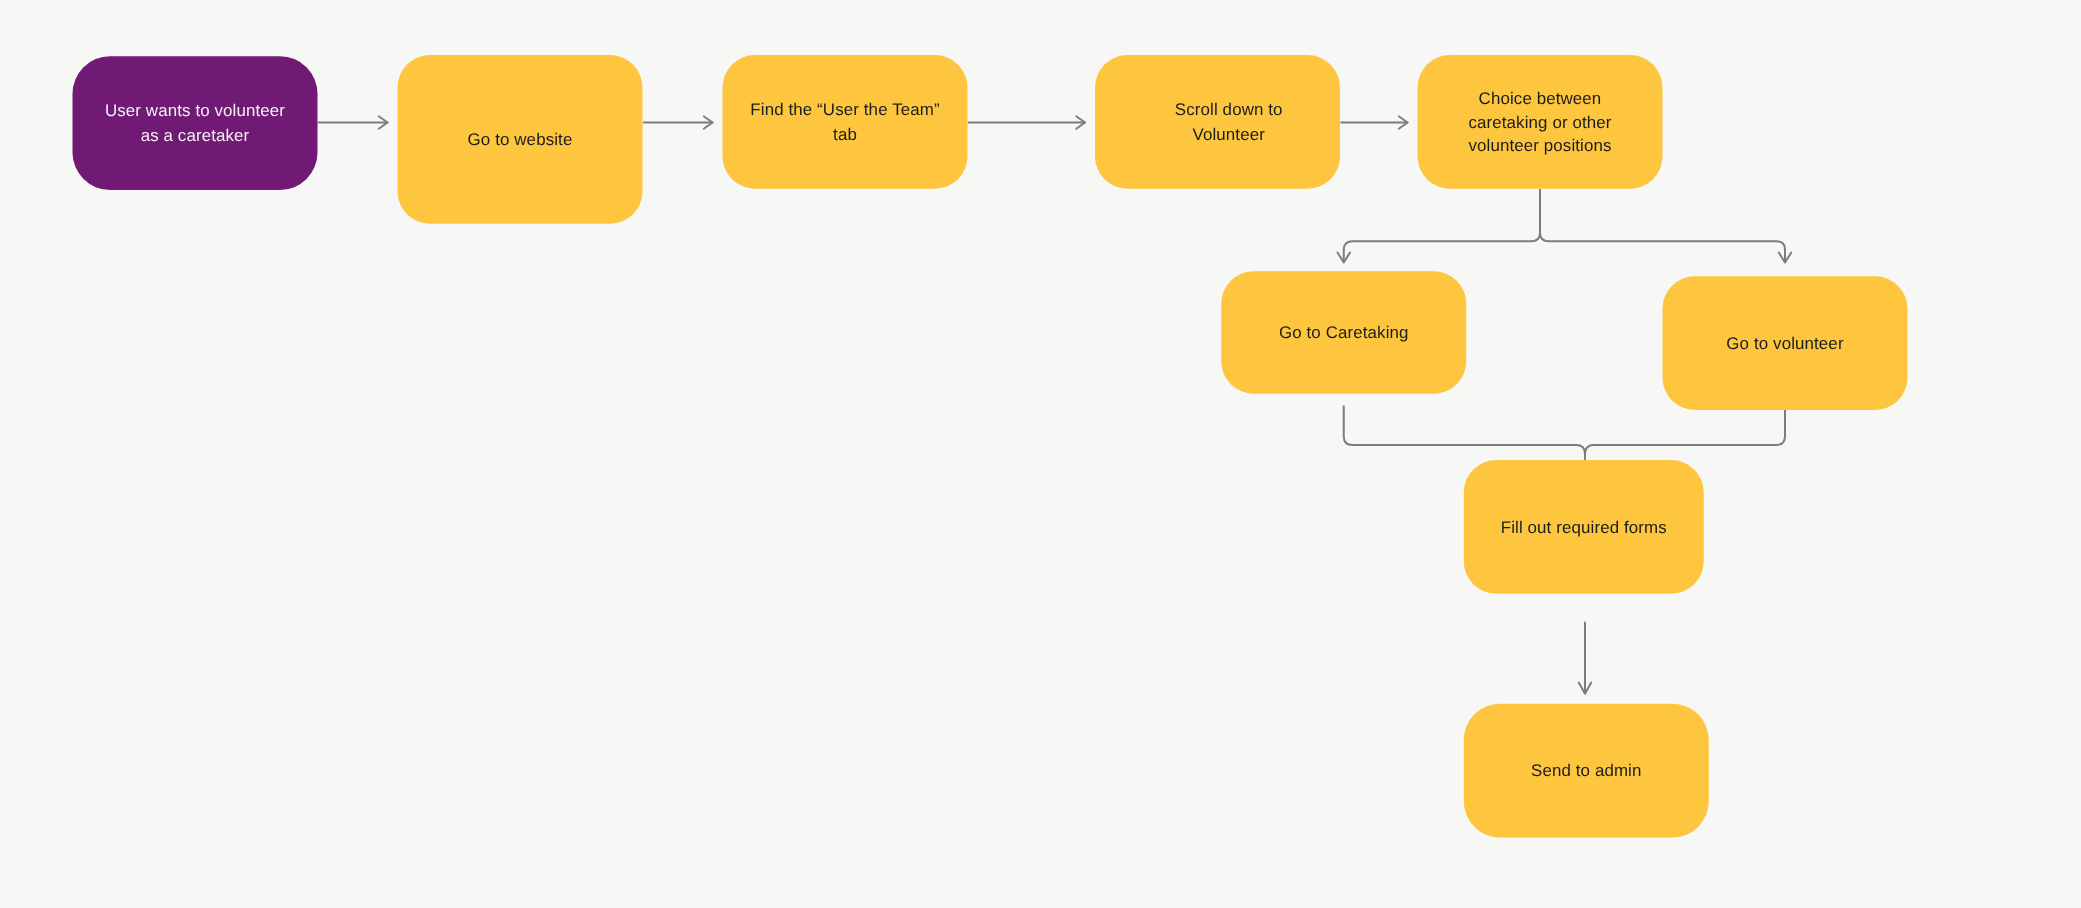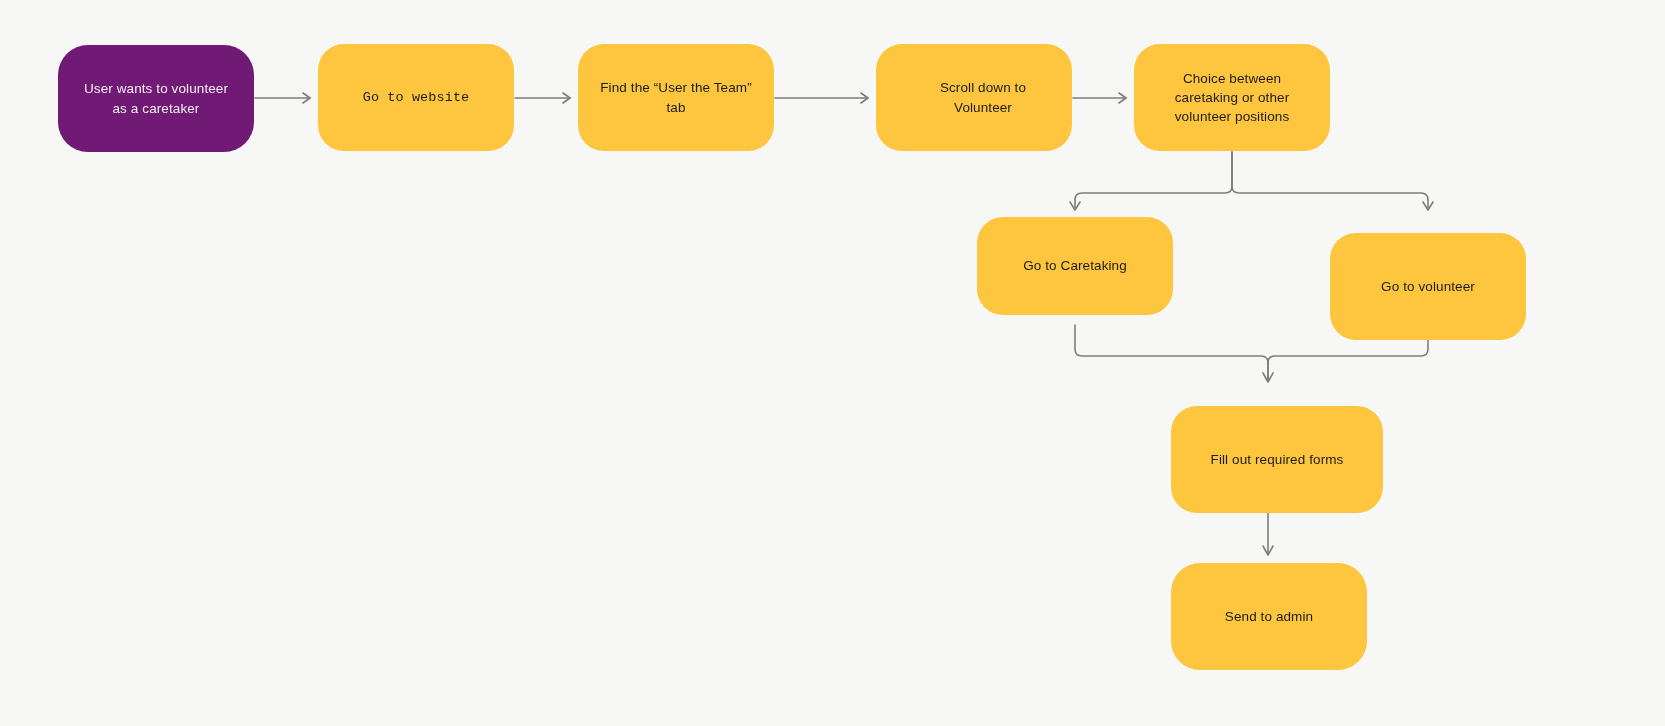--- a/index.html
+++ b/index.html
@@ -106,45 +106,45 @@
         <path d="M 1263 546 L 1268 555 L 1273 546"></path>
       </g>
 
     </g>
   </svg>
 
   <div class="node start" style="left:58px; top:45px; width:196px; height:107px;">
     <span class="node-label">User wants to volunteer as a caretaker</span>
   </div>
 
-  <div class="node process" style="left:318px; top:44px; width:196px; height:107px;font-family:Liberation Mono, monospace;">
+  <div class="node process" style="left:318px; top:44px; width:196px; height:135px;">
     <span class="node-label">Go to website</span>
   </div>
 
   <div class="node process" style="left:578px; top:44px; width:196px; height:107px;">
     <span class="node-label">Find the “User the Team” tab</span>
   </div>
 
   <div class="node process" style="left:876px; top:44px; width:196px; height:107px;padding-left:36px;">
     <span class="node-label">Scroll down to Volunteer</span>
   </div>
 
   <div class="node process" style="left:1134px; top:44px; width:196px; height:107px;">
     <span class="node-label">Choice between caretaking or other volunteer positions</span>
   </div>
 
   <div class="node process" style="left:977px; top:217px; width:196px; height:98px;">
     <span class="node-label">Go to Caretaking</span>
   </div>
 
-  <div class="node process" style="left:1330px; top:233px; width:196px; height:107px;">
+  <div class="node process" style="left:1330px; top:221px; width:196px; height:107px;">
     <span class="node-label">Go to volunteer</span>
   </div>
 
-  <div class="node process" style="left:1171px; top:406px; width:212px; height:107px;">
+  <div class="node process" style="left:1171px; top:368px; width:192px; height:107px;">
     <span class="node-label">Fill out required forms</span>
   </div>
 
   <div class="node process" style="left:1171px; top:563px; width:196px; height:107px;border-radius:29px;">
     <span class="node-label">Send to admin</span>
   </div>
 
 </div>
 
 </body></html>

